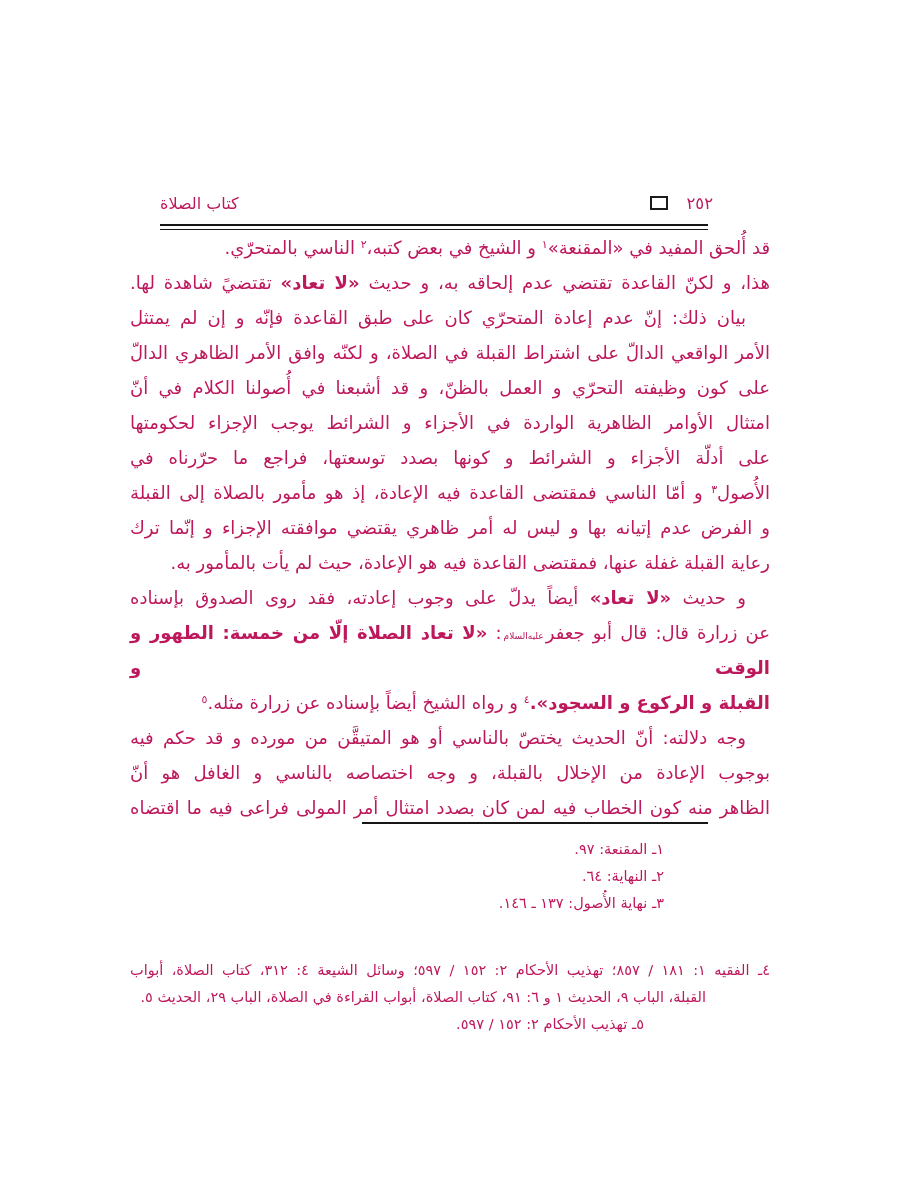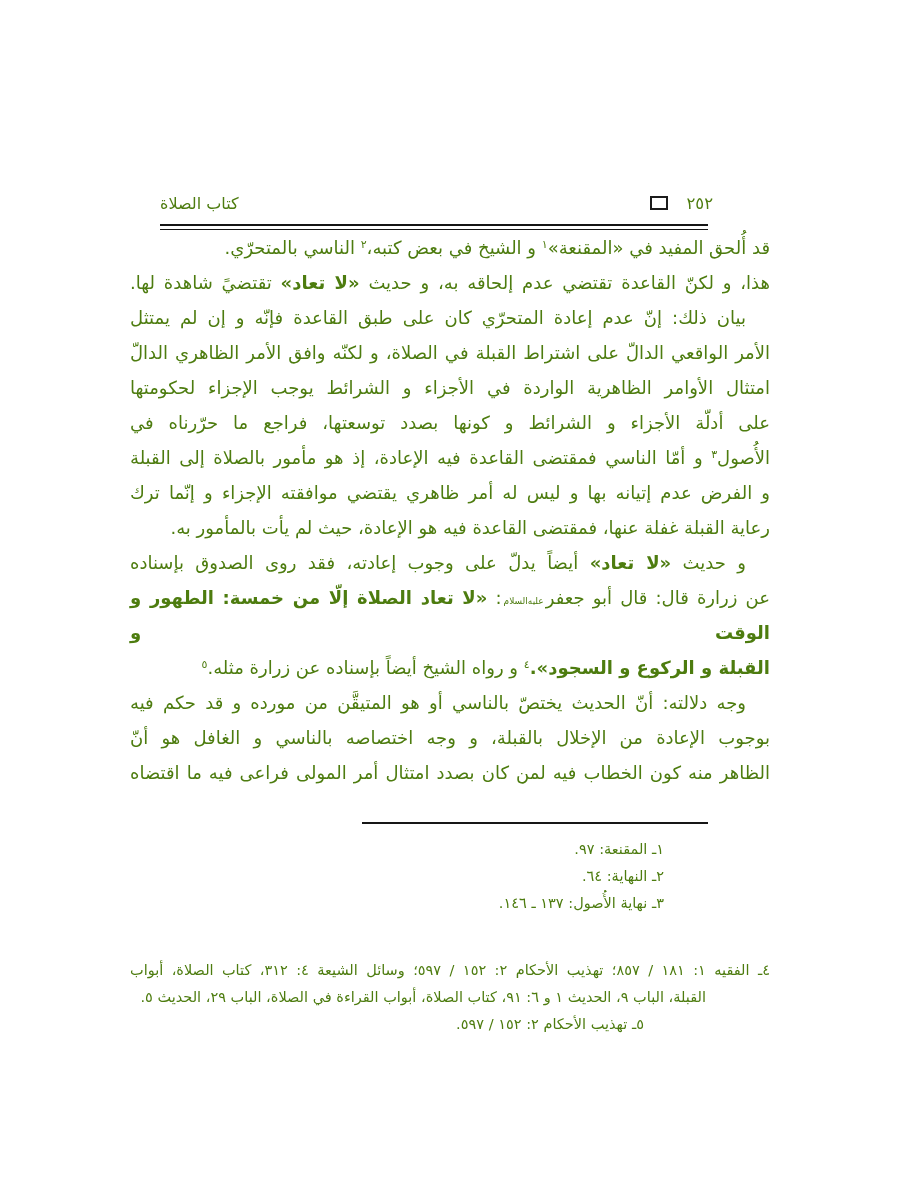--- a/index.html
+++ b/index.html
@@ -1,18 +1,18 @@
 <!DOCTYPE html>
 <html lang="ar"><head>
 <meta charset="utf-8">
 <style>
   html,body{margin:0;padding:0;background:#e8e8e8;}
   .page{
     position:relative;width:900px;height:1200px;background:#ffffff;
-    font-family:"DejaVu Sans",sans-serif;color:#4d7c0f;overflow:hidden;
+    font-family:"DejaVu Sans",sans-serif;color:#be185d;overflow:hidden;
   }
   
   .header{
     position:absolute;left:160px;top:192px;width:553px;height:22px;
     display:flex;justify-content:space-between;align-items:center;
   }
   .header-title{font-size:16px;}
   .page-num-block{display:flex;align-items:center;direction:ltr;gap:18px;}
   .page-box{display:inline-block;width:14px;height:10px;border:2.6px solid #1c1c1c;}
   .page-num{font-size:16.5px;letter-spacing:1px;}
@@ -55,20 +55,21 @@
       <span class="page-num">٢٥٢</span>
     </span>
   </div>
   <div class="header-rule"></div>
 
   <div class="body">
     <div class="bl end"><span>قد أُلحق المفيد في «المقنعة»</span><span class="sup">١</span><span> و الشيخ في بعض كتبه،</span><span class="sup">٢</span><span> الناسي بالمتحرّي.</span></div>
     <div class="bl"><span>هذا، و لكنّ القاعدة تقتضي عدم إلحاقه به، و حديث </span><span class="b">«لا تعاد»</span><span> تقتضيً شاهدة لها.</span></div>
     <div class="bl ind">بيان ذلك: إنّ عدم إعادة المتحرّي كان على طبق القاعدة فإنّه و إن لم يمتثل</div>
     <div class="bl">الأمر الواقعي الدالّ على اشتراط القبلة في الصلاة، و لكنّه وافق الأمر الظاهري الدالّ</div>
+    <div class="bl">على كون وظيفته التحرّي و العمل بالظنّ، و قد أشبعنا في أُصولنا الكلام في أنّ</div>
     <div class="bl">امتثال الأوامر الظاهرية الواردة في الأجزاء و الشرائط يوجب الإجزاء لحكومتها</div>
     <div class="bl">على أدلّة الأجزاء و الشرائط و كونها بصدد توسعتها، فراجع ما حرّرناه في</div>
     <div class="bl"><span>الأُصول</span><span class="sup">٣</span><span> و أمّا الناسي فمقتضى القاعدة فيه الإعادة، إذ هو مأمور بالصلاة إلى القبلة</span></div>
     <div class="bl">و الفرض عدم إتيانه بها و ليس له أمر ظاهري يقتضي موافقته الإجزاء و إنّما ترك</div>
     <div class="bl end">رعاية القبلة غفلة عنها، فمقتضى القاعدة فيه هو الإعادة، حيث لم يأت بالمأمور به.</div>
     <div class="bl ind"><span>و حديث </span><span class="b">«لا تعاد»</span><span> أيضاً يدلّ على وجوب إعادته، فقد روى الصدوق بإسناده</span></div>
     <div class="bl"><span>عن زرارة قال: قال أبو جعفر</span><span class="hon">عليه‌السلام</span><span>: </span><span class="b">«لا تعاد الصلاة إلّا من خمسة: الطهور و الوقت و</span></div>
     <div class="bl end"><span class="b">القبلة و الركوع و السجود».</span><span class="sup">٤</span><span> و رواه الشيخ أيضاً بإسناده عن زرارة مثله.</span><span class="sup">٥</span></div>
     <div class="bl ind">وجه دلالته: أنّ الحديث يختصّ بالناسي أو هو المتيقَّن من مورده و قد حكم فيه</div>
     <div class="bl">بوجوب الإعادة من الإخلال بالقبلة، و وجه اختصاصه بالناسي و الغافل هو أنّ</div>

